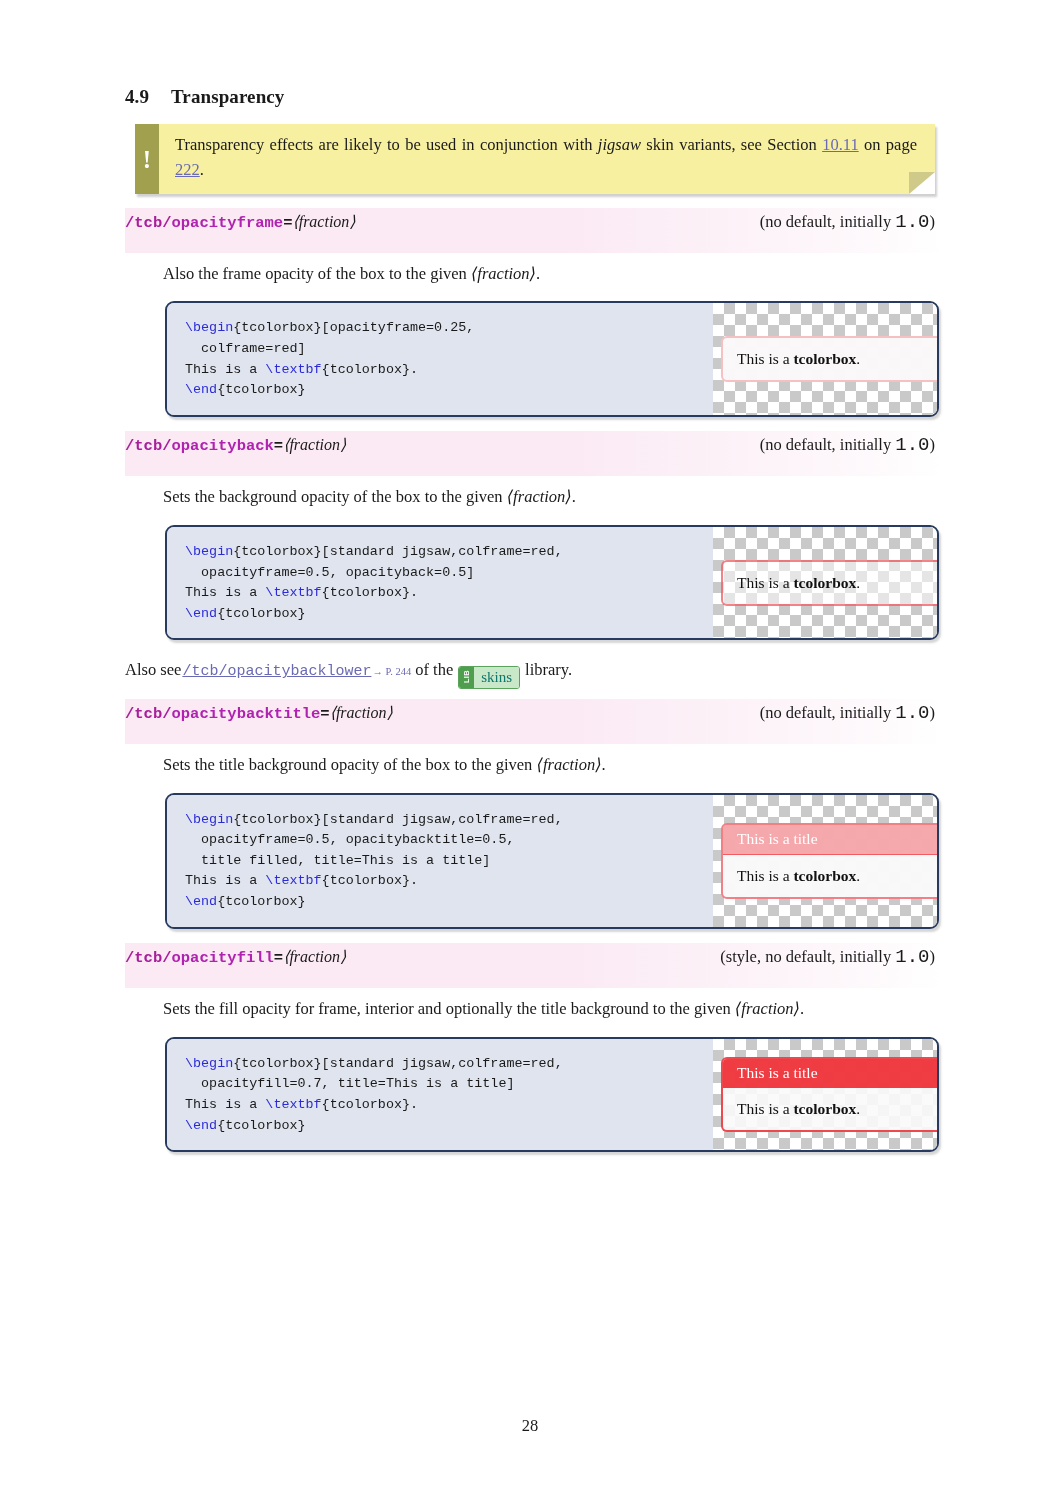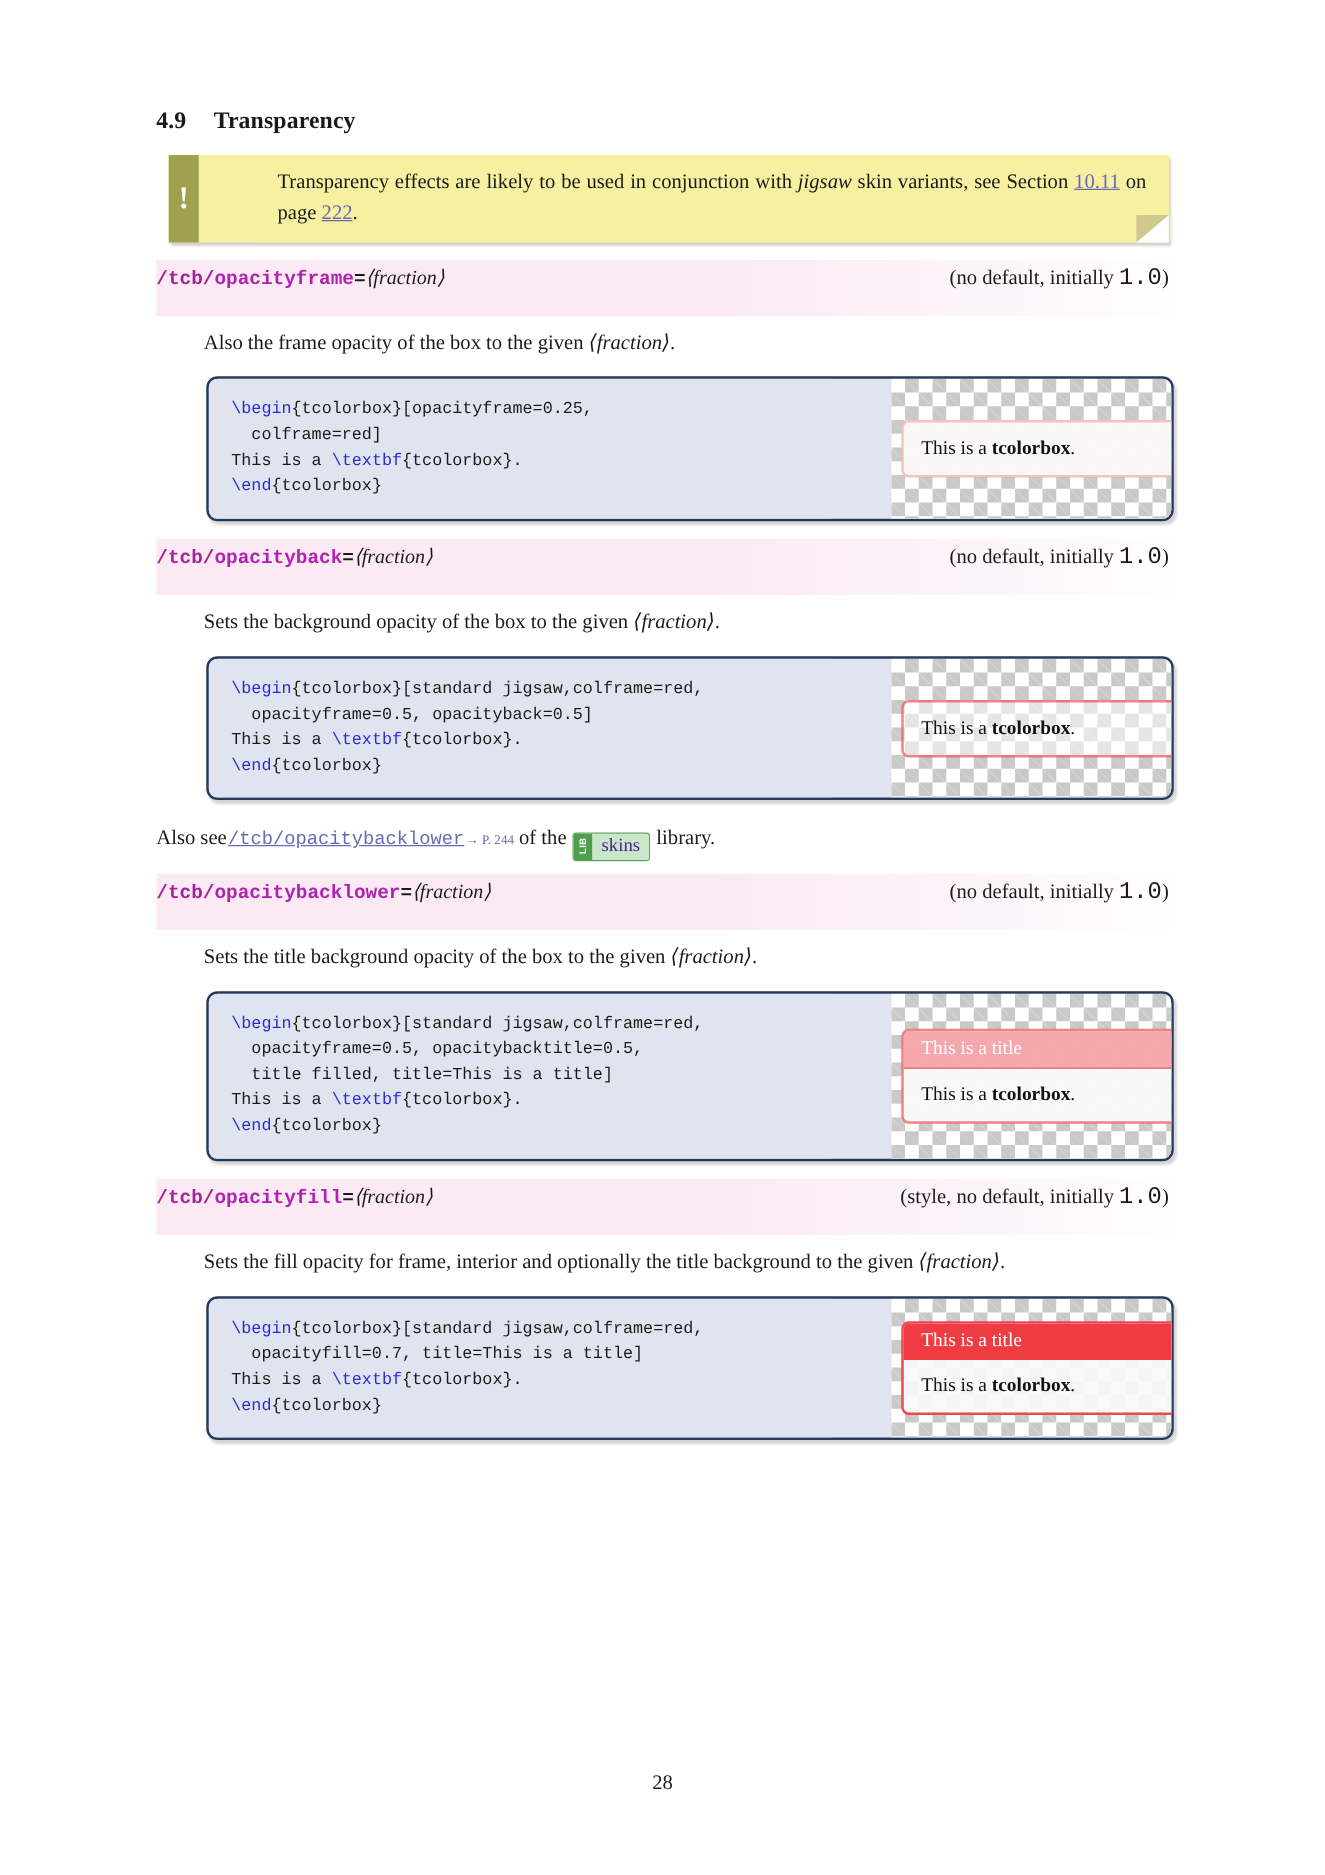--- a/index.html
+++ b/index.html
@@ -70,21 +70,20 @@
     line-height: 1;
   }
   .note-text {
     flex: 1 1 auto;
     padding: 9px 18px 11px 16px;
     font-size: 16.5px;
     line-height: 1.5;
     text-align: justify;
     background: #f7f0a0;
     position: relative;
-    margin-left: 47px;
   }
   .note-text i { font-style: italic; }
   .ref-link { color: #6a6ab4; }
   
   .fold {
     position: absolute;
     right: 0;
     bottom: 0;
     width: 26px;
     height: 22px;
@@ -295,21 +294,21 @@
     font-weight: bold;
     letter-spacing: 0.3px;
   }
   .lib-tag span {
     transform: rotate(-90deg);
     white-space: nowrap;
     display: inline-block;
   }
   .lib-name {
     background: #c9e8c9;
-    color: #4c1d95;
+    color: #0f766e;
     font-family: "Liberation Serif", serif;
     font-size: 15px;
     padding: 0 7px;
     display: flex;
     align-items: center;
   }
 
   
   .pagenum {
     position: absolute;
@@ -388,21 +387,21 @@
         <span class="libbadge">
           <span class="lib-tag">
             <span>LIB</span>
           </span>
           <span class="lib-name">skins</span>
         </span>
         <span> library.</span>
       </p>
 
     <div class="optbar">
-      <div class="opt-name"><span class="slashpart">/tcb/</span><span>opacitybacklower</span><span class="opt-eq">=</span><span class="opt-arg">⟨fraction⟩</span></div>
+      <div class="opt-name"><span class="slashpart">/tcb/</span><span>opacitybacktitle</span><span class="opt-eq">=</span><span class="opt-arg">⟨fraction⟩</span></div>
       <div class="opt-default"><span>(no default, initially </span><span class="mono">1.0</span><span>)</span></div>
     </div>
     <p class="opt-desc"><span>Sets the title background opacity of the box to the given </span><i>⟨fraction⟩</i><span>.</span></p>
 
     <div class="example">
       <div class="code-pane"><span><span class="cmd">\begin</span>{tcolorbox}[standard jigsaw,colframe=red,
   opacityframe=0.5, opacitybacktitle=0.5,
   title filled, title=This is a title]
 This is a <span class="cmd">\textbf</span>{tcolorbox}.
 <span class="cmd">\end</span>{tcolorbox}</span></div>

